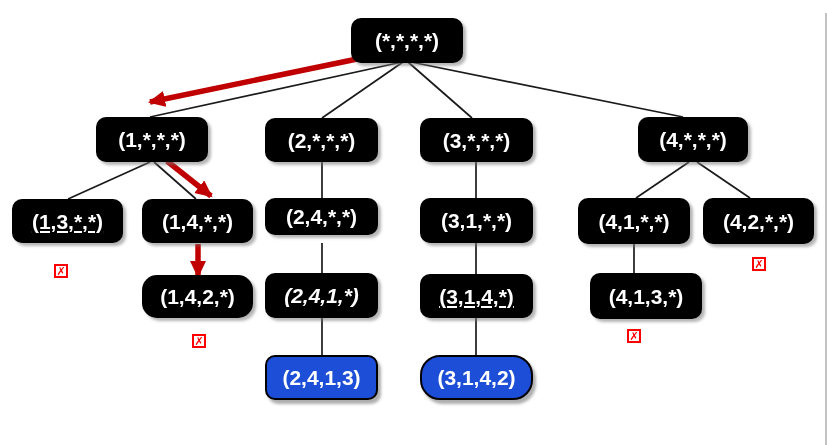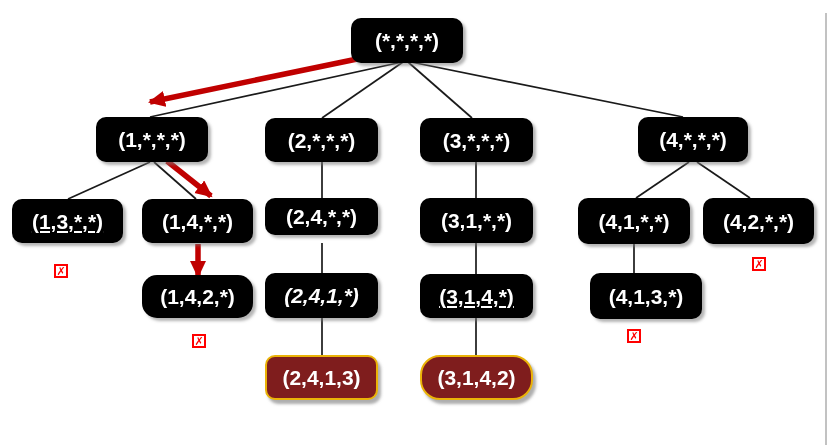--- a/index.html
+++ b/index.html
@@ -9,21 +9,21 @@
   }
   svg.layer { position:absolute; left:0; top:0; }
   .node {
     position:absolute; background:#000000; color:#ffffff;
     border-radius:10px; display:flex; align-items:center; justify-content:center;
     font-weight:bold; font-size:21px; line-height:1;
     box-shadow:3px 3px 3px rgba(120,120,120,0.55);
     box-sizing:border-box; z-index:2;
   }
   .node.solution {
-    background:#7f1d1d; border:2px solid #eab308;
+    background:#1d4ed8; border:2px solid #000000;
     box-shadow:3px 4px 3px rgba(120,120,120,0.6);
   }
   .xmark {
     position:absolute; width:14px; height:14px; box-sizing:border-box;
     border:2px solid #ff0000; background:#ffffff; color:#ff0000;
     display:flex; align-items:center; justify-content:center;
     font-size:11px; font-weight:bold; line-height:1; z-index:3;
     font-family:"DejaVu Sans", sans-serif;
   }
   .frame-line-right {

